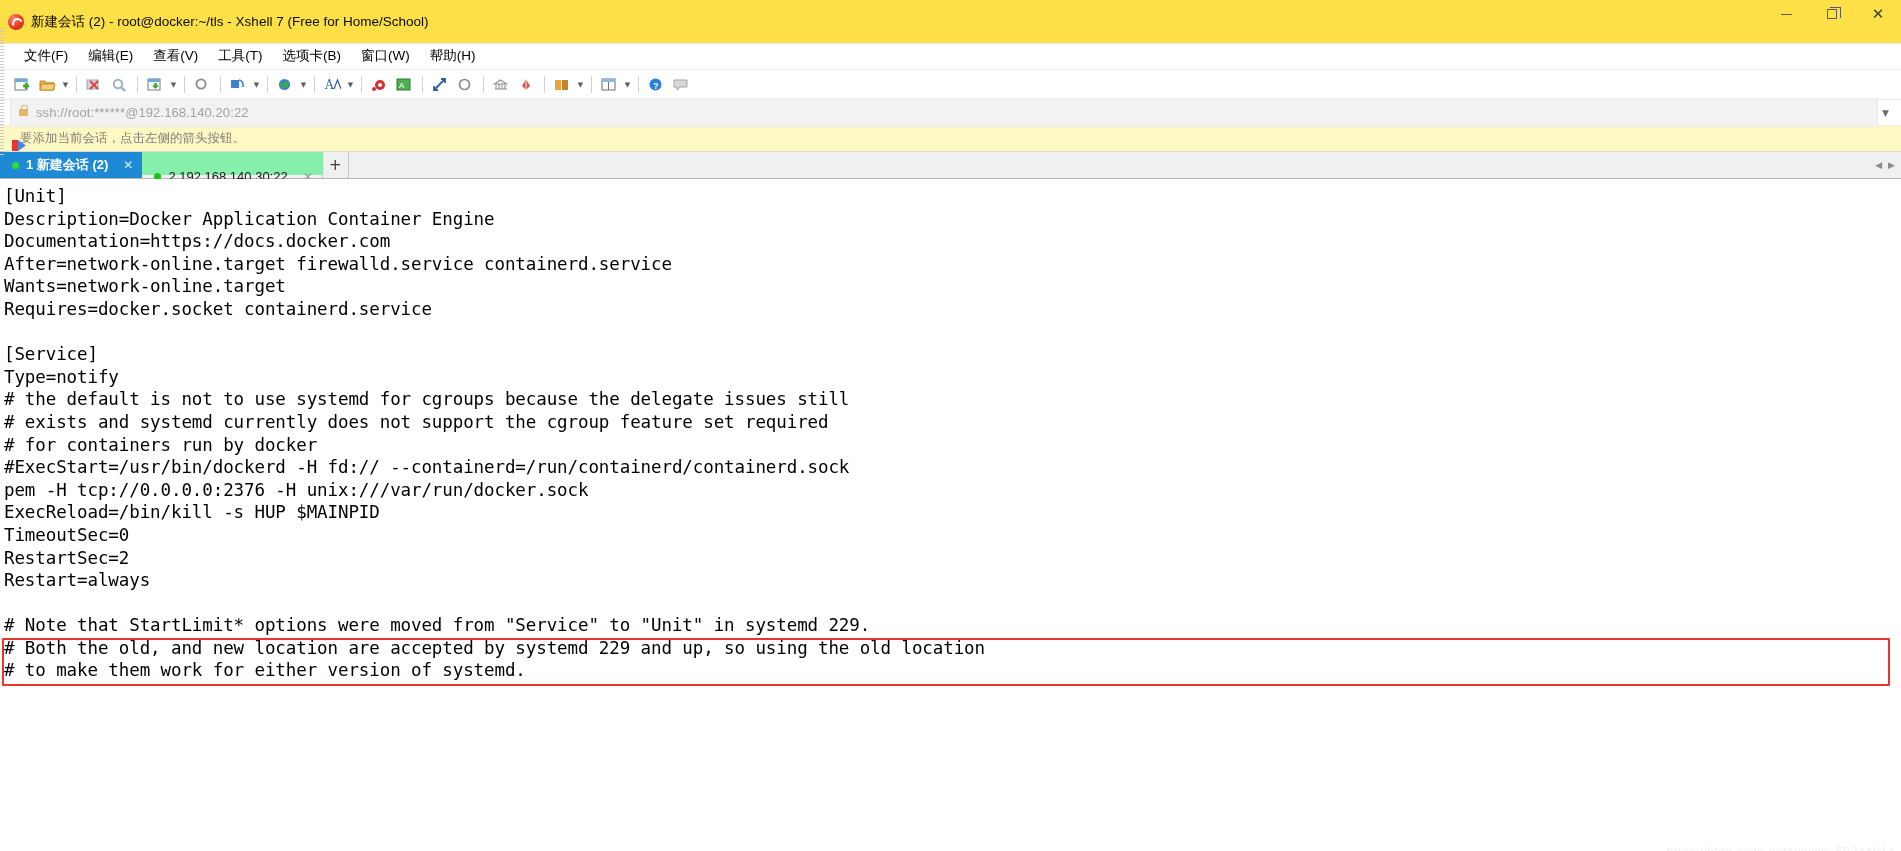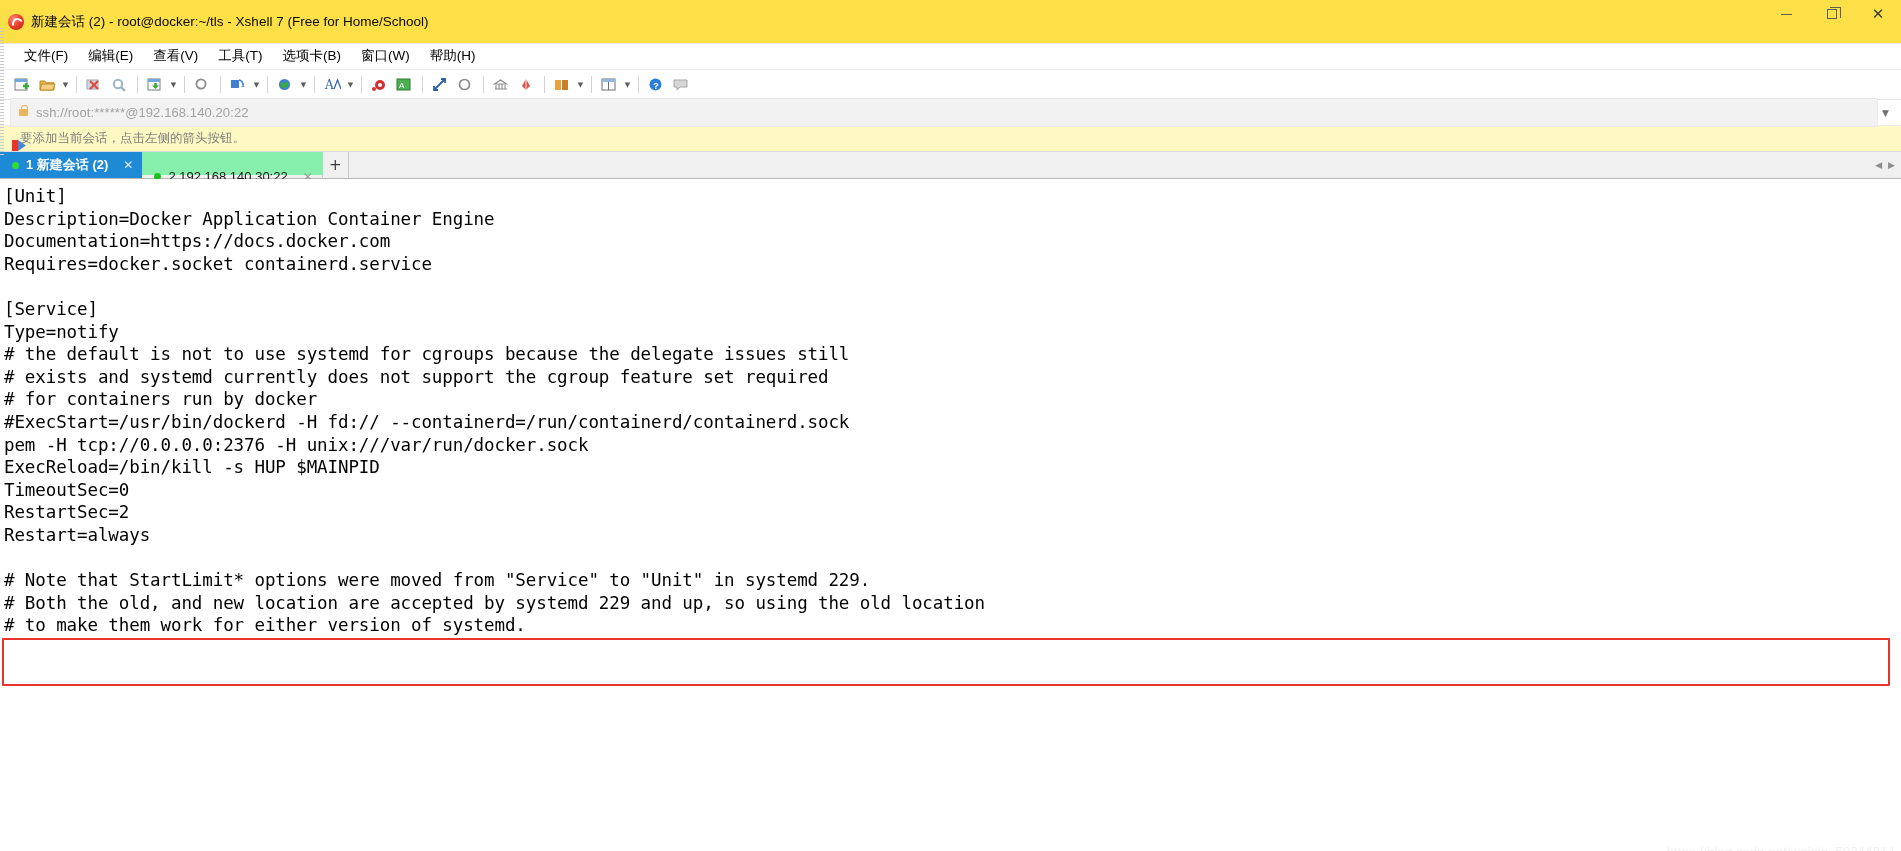--- a/index.html
+++ b/index.html
@@ -532,20 +532,22 @@
     <span class="tab-scroll-btn">◀</span>
     <span class="tab-scroll-btn">▶</span>
   </div>
 </div>
 
 <div class="terminal">
   <div id="term-lines">
       <div class="term-line">[Unit]</div>
       <div class="term-line">Description=Docker Application Container Engine</div>
       <div class="term-line">Documentation=https://docs.docker.com</div>
+      <div class="term-line">After=network-online.target firewalld.service containerd.service</div>
+      <div class="term-line">Wants=network-online.target</div>
       <div class="term-line">Requires=docker.socket containerd.service</div>
       <div class="term-line blank">&nbsp;</div>
       <div class="term-line">[Service]</div>
       <div class="term-line">Type=notify</div>
       <div class="term-line"># the default is not to use systemd for cgroups because the delegate issues still</div>
       <div class="term-line"># exists and systemd currently does not support the cgroup feature set required</div>
       <div class="term-line"># for containers run by docker</div>
       <div class="term-line">#ExecStart=/usr/bin/dockerd -H fd:// --containerd=/run/containerd/containerd.sock</div>
       <div class="term-line">pem -H tcp://0.0.0.0:2376 -H unix:///var/run/docker.sock</div>
       <div class="term-line">ExecReload=/bin/kill -s HUP $MAINPID</div>

